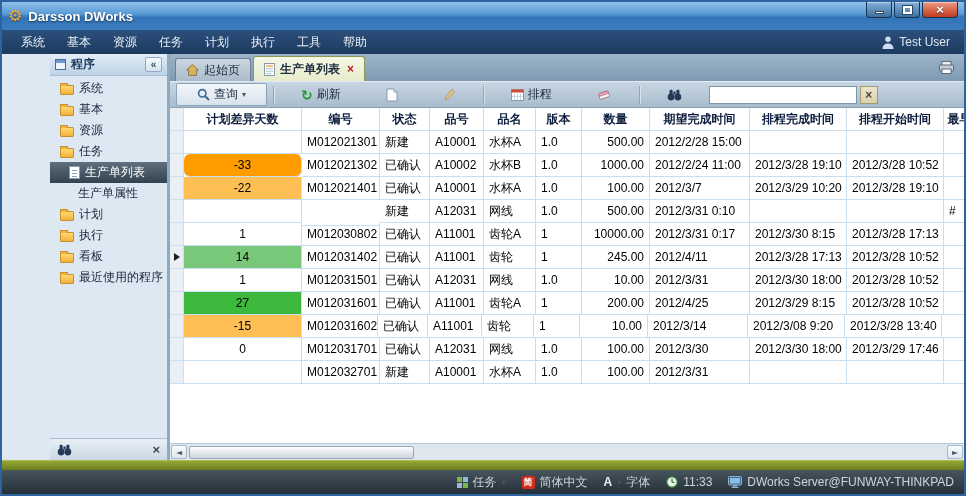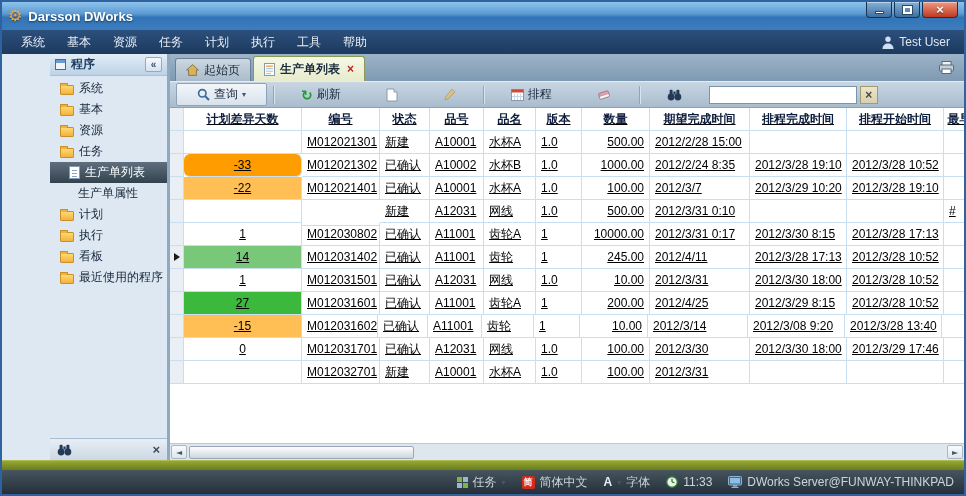--- a/index.html
+++ b/index.html
@@ -55,21 +55,21 @@
   .tbtn { display:flex; align-items:center; gap:4px; color:#16263a; padding:2px 20px; border:1px solid transparent; border-radius:2px; }
   .tbtn.bordered { border-color:#8ba2b8; background:linear-gradient(#f2f6fa,#d8e2ec); }
   .tbtn.dim { opacity:.55; }
   .tsep { width:1px; height:18px; background:#8fa5b8; box-shadow:1px 0 0 #dbe4ed; margin:0 3px; }
   .refresh-glyph { color:#1f9e2f; font-weight:bold; font-size:14px; line-height:1; font-family:"DejaVu Sans",sans-serif; }
   .caret { font-size:8px; color:#44566a; font-family:"DejaVu Sans",sans-serif; }
   .search-box { width:148px; height:18px; border:1px solid #7a94aa; background:#fff; margin-left:3px; font-size:12px; padding:0 3px; font-family:inherit; }
   .clear-btn { width:18px; height:18px; background:linear-gradient(#ece5cb,#d8d0ae); border:1px solid #a39a6f; display:flex; align-items:center; justify-content:center; font-size:12px; color:#4a4a3a; font-weight:bold; line-height:1; }
 
   
-  .grid { flex:1; background:#fff; overflow:hidden; min-height:0;text-decoration:underline; }
+  .grid { flex:1; background:#fff; overflow:hidden; min-height:0; }
   .trow { display:flex; height:23px; }
   .sel-cell { flex:0 0 14px; width:14px; background:#e9eff5; border-right:1px solid #c9dff0; border-bottom:1px solid #c9dff0; display:flex; align-items:center; justify-content:center; }
   .row-marker { width:0; height:0; border-left:6px solid #1c1c1c; border-top:4px solid transparent; border-bottom:4px solid transparent; }
   .th, .td { flex:0 0 auto; border-right:1px solid #c9dff0; border-bottom:1px solid #c9dff0; display:flex; align-items:center; padding:0 5px; white-space:nowrap; overflow:hidden; }
   .th { font-weight:bold; color:#0c1c3c; justify-content:center; background:#fff; }
   .td { color:#000; }
 
   
   .hscroll { flex:0 0 17px; background:#dfe7ee; border-top:1px solid #b9c9d6; display:flex; align-items:center; padding:0 1px; }
   .scroll-arrow { width:16px; height:14px; display:flex; align-items:center; justify-content:center; font-size:8px; color:#44566a; background:linear-gradient(#fbfcfd,#dde5ec); border:1px solid #a8b8c6; border-radius:2px; font-family:"DejaVu Sans",sans-serif; }
@@ -306,21 +306,21 @@
             </div>
             <div class="trow">
               <div class="sel-cell"></div>
               <div class="td" style="width: 118px; justify-content: center; background: rgb(255, 157, 0); border-radius: 6px;">-33</div>
               <div class="td" style="width: 78px; justify-content: flex-start;">M012021302</div>
               <div class="td" style="width: 50px; justify-content: flex-start;">已确认</div>
               <div class="td" style="width: 54px; justify-content: flex-start;">A10002</div>
               <div class="td" style="width: 52px; justify-content: flex-start;">水杯B</div>
               <div class="td" style="width: 46px; justify-content: flex-start;">1.0</div>
               <div class="td" style="width: 68px; justify-content: flex-end;">1000.00</div>
-              <div class="td" style="width: 100px; justify-content: flex-start;">2012/2/24 8:35</div>
+              <div class="td" style="width: 100px; justify-content: flex-start;">2012/2/24 11:00</div>
               <div class="td" style="width: 97px; justify-content: flex-start;">2012/3/28 19:10</div>
               <div class="td" style="width: 97px; justify-content: flex-start;">2012/3/28 10:52</div>
               <div class="td" style="width: 80px; justify-content: flex-start;"></div>
             </div>
             <div class="trow">
               <div class="sel-cell"></div>
               <div class="td" style="width: 118px; justify-content: center; background: rgb(255, 191, 85);">-22</div>
               <div class="td" style="width: 78px; justify-content: flex-start;">M012021401</div>
               <div class="td" style="width: 50px; justify-content: flex-start;">已确认</div>
               <div class="td" style="width: 54px; justify-content: flex-start;">A10001</div>

